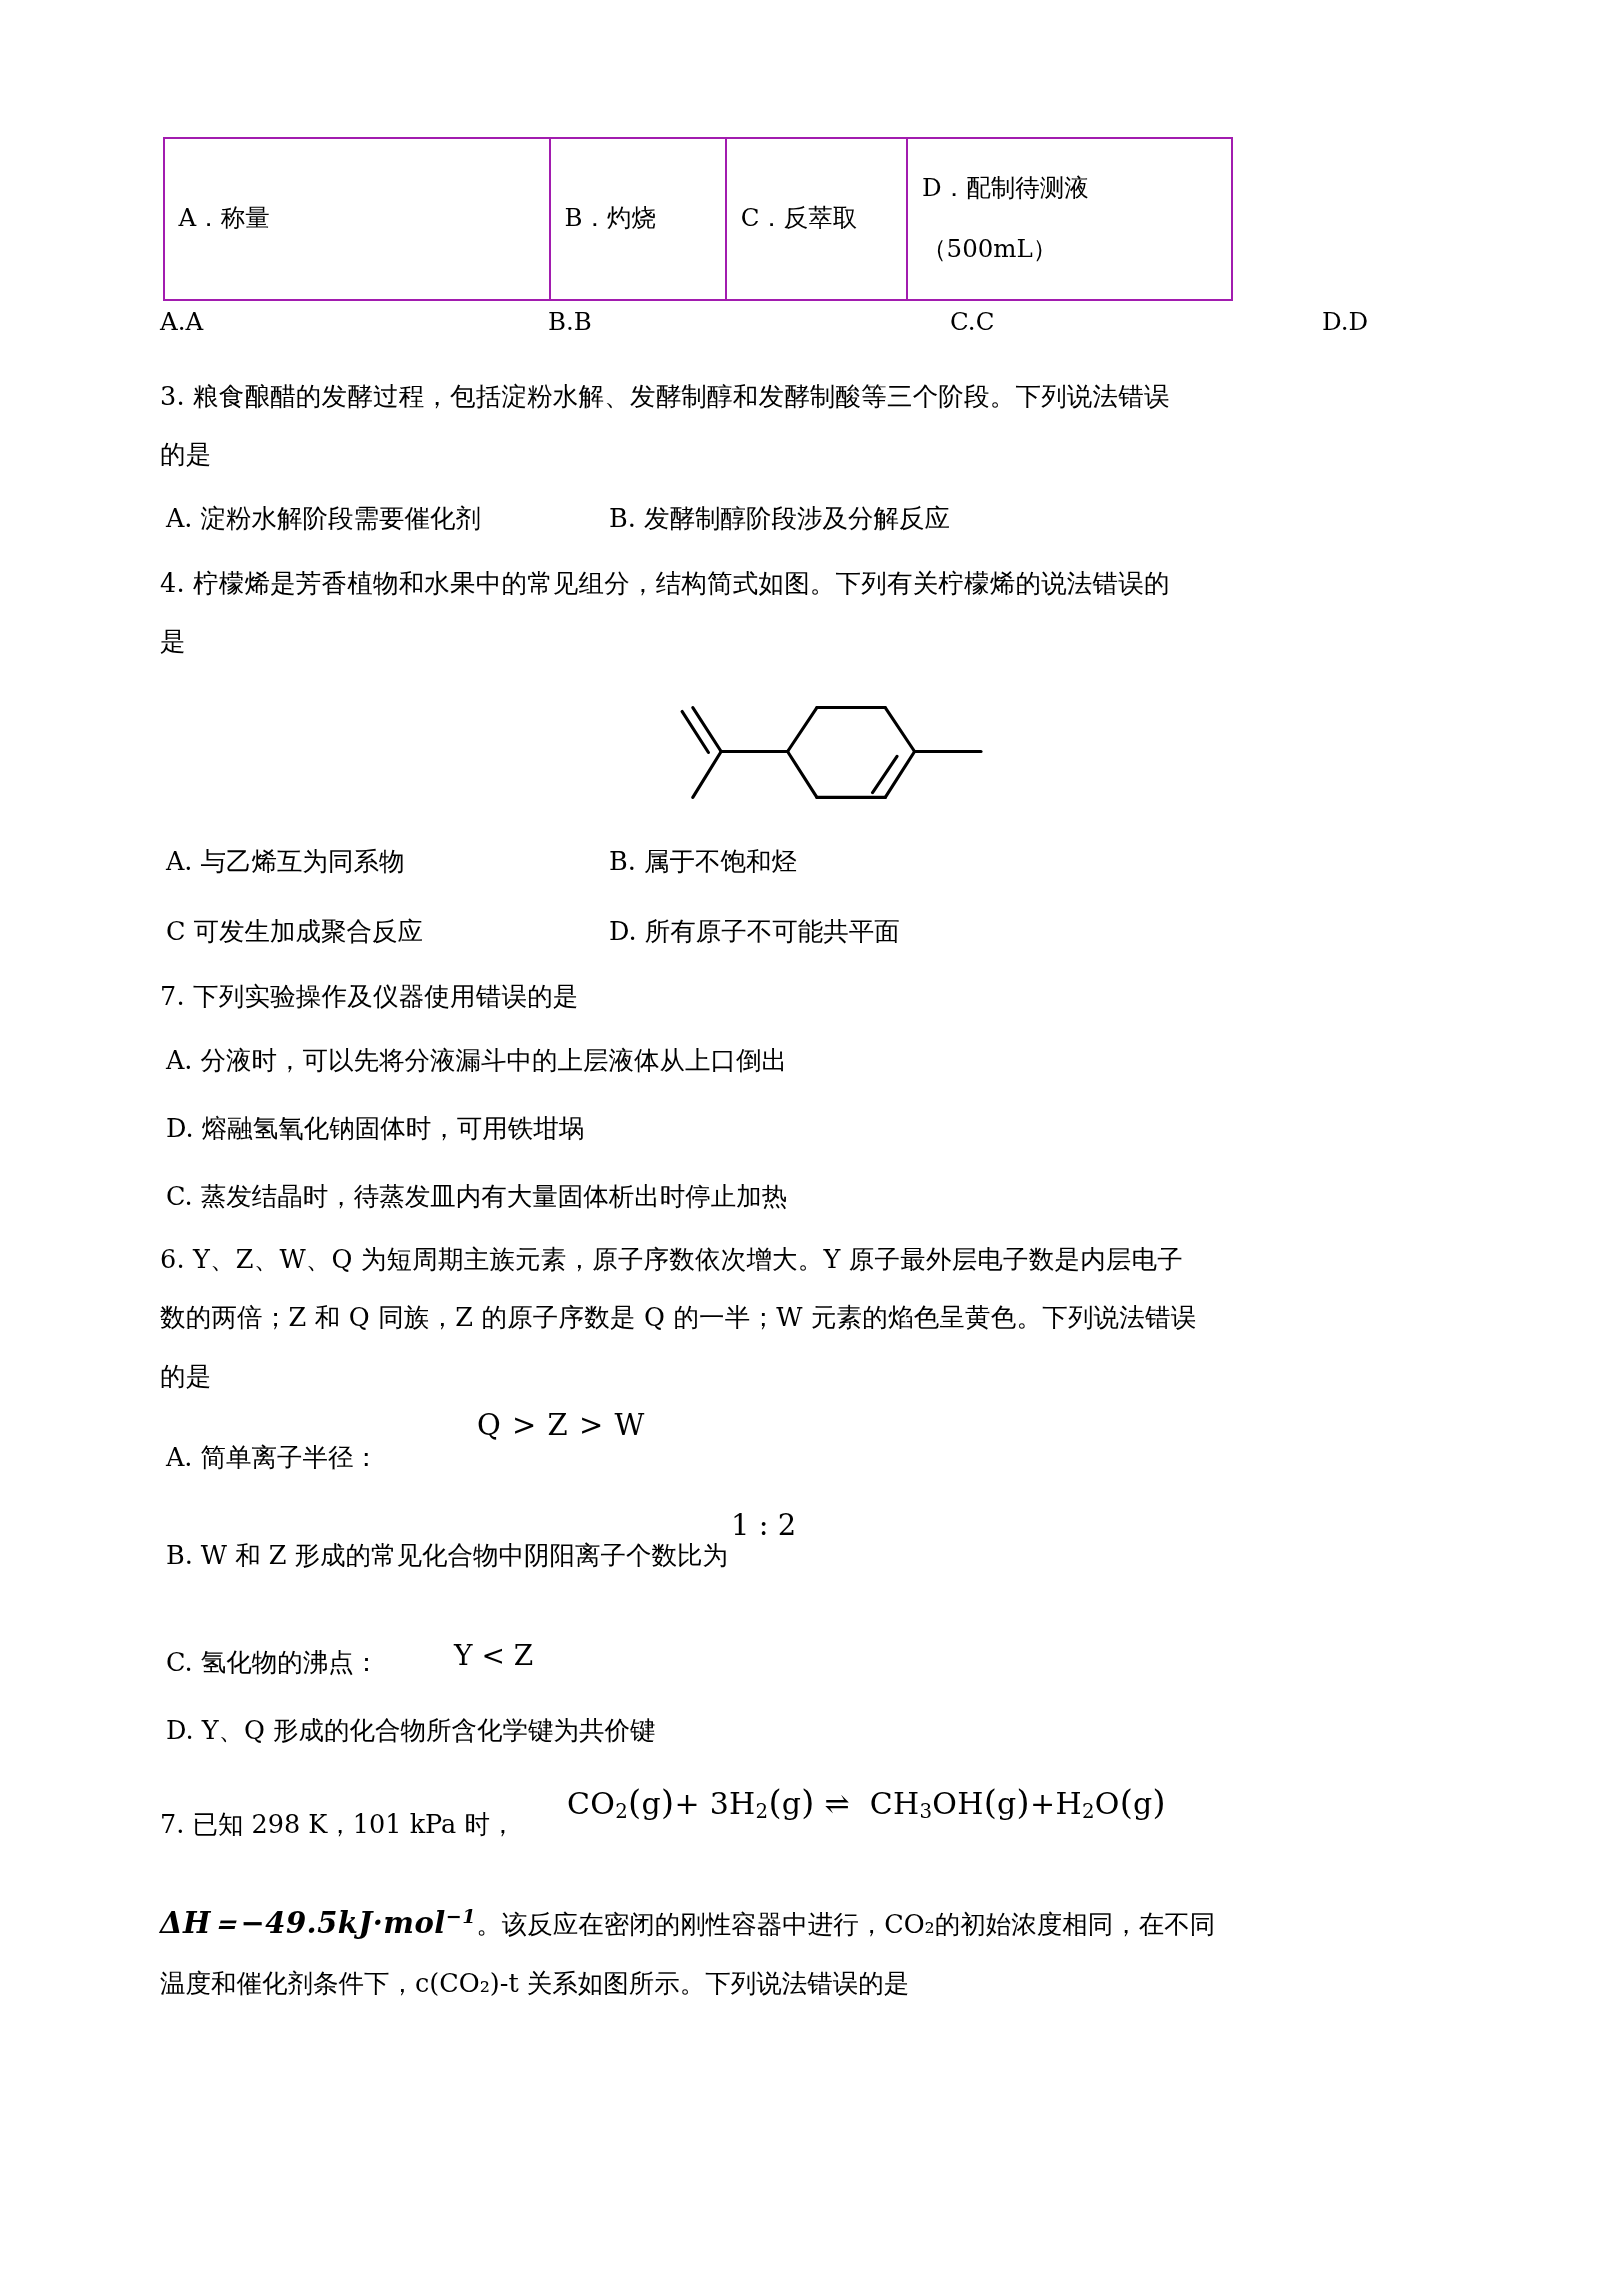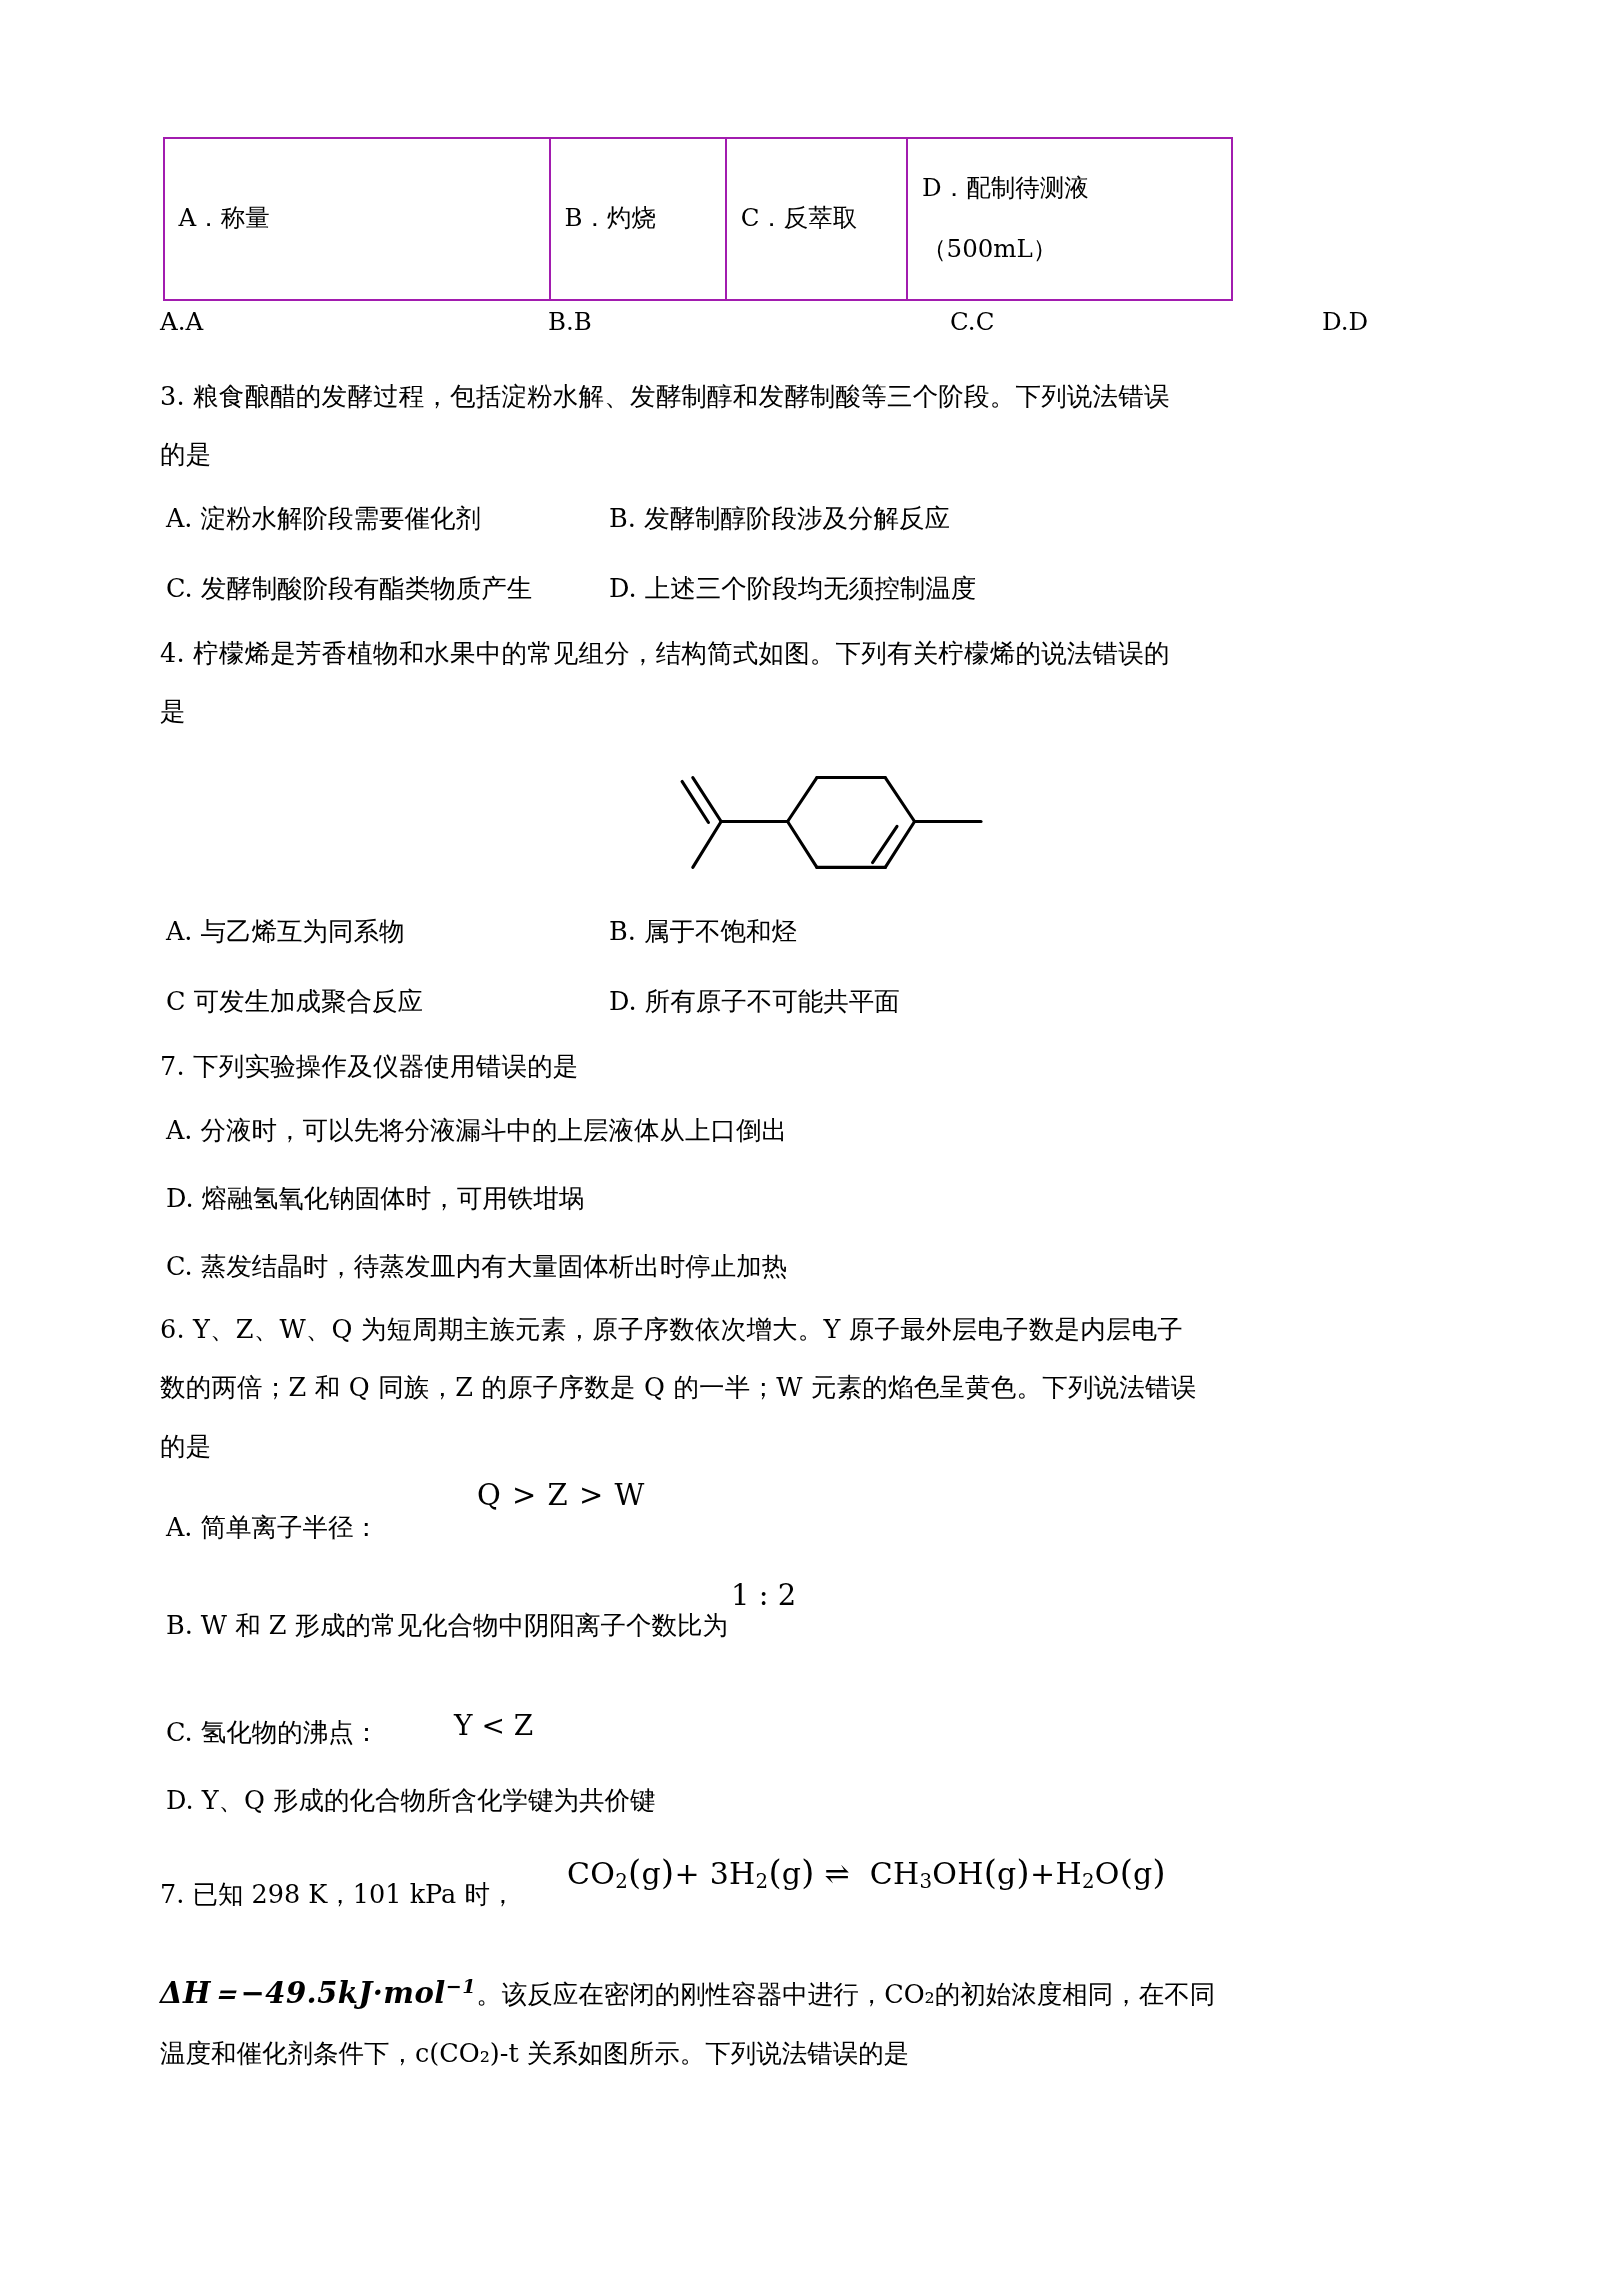--- a/index.html
+++ b/index.html
@@ -171,24 +171,20 @@
       <span class="a-c">C.C</span>
       <span class="a-d">D.D</span>
     </div>
 
     <div class="qline qtop">3. 粮食酿醋的发酵过程，包括淀粉水解、发酵制醇和发酵制酸等三个阶段。下列说法错误</div>
     <div class="qline">的是</div>
     <div class="optrow">
       <span class="lft">A. 淀粉水解阶段需要催化剂</span>
       <span class="rgt">B. 发酵制醇阶段涉及分解反应</span>
     </div>
-    <div class="optrow">
-      <span class="lft">C. 发酵制酸阶段有酯类物质产生</span>
-      <span class="rgt">D. 上述三个阶段均无须控制温度</span>
-    </div>
 
     <div class="qline">4. 柠檬烯是芳香植物和水果中的常见组分，结构简式如图。下列有关柠檬烯的说法错误的</div>
     <div class="qline">是</div>
 
     <div class="struct">
       <svg width="412" height="127" viewBox="0 0 420 130">
         <g stroke="#000000" stroke-width="3.2" fill="none" stroke-linecap="round">
 
           <line x1="185" y1="65" x2="215" y2="20"></line>
           <line x1="215" y1="20" x2="285" y2="20"></line>

